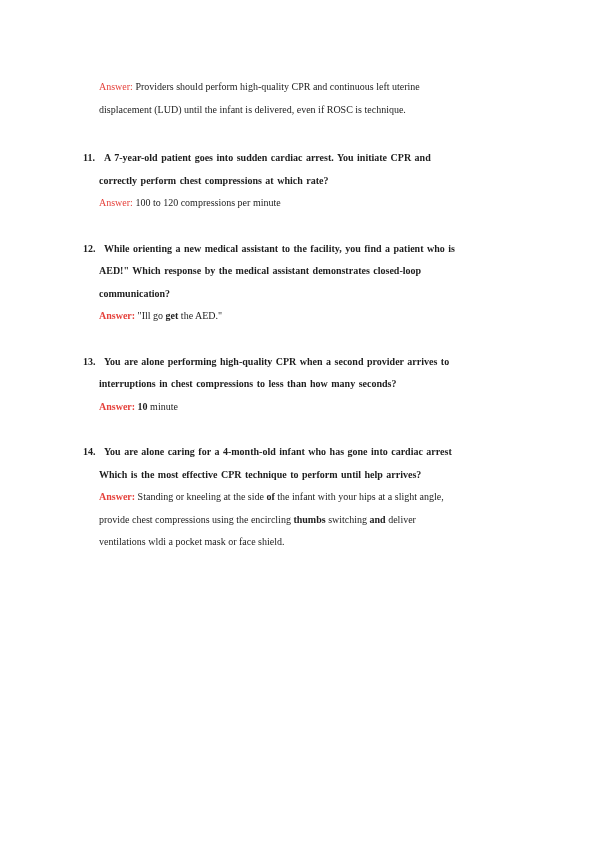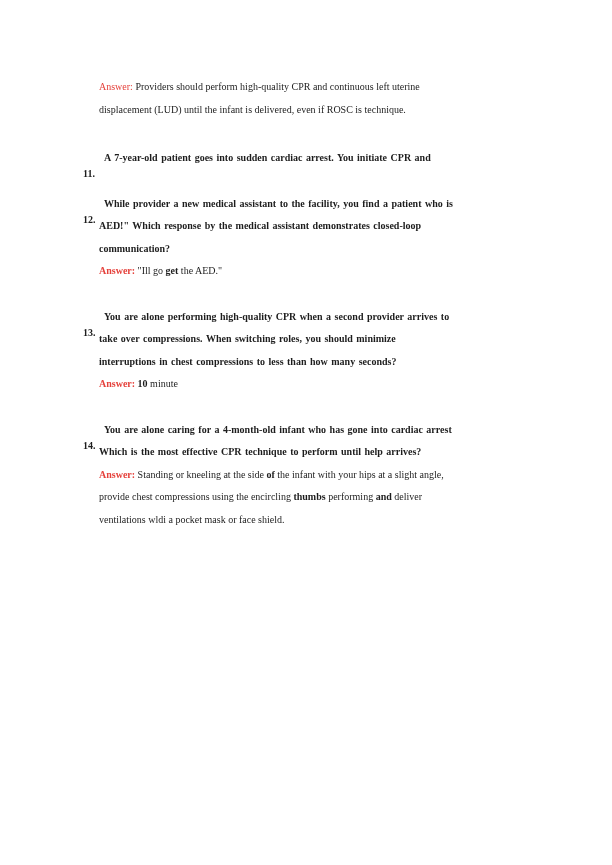--- a/index.html
+++ b/index.html
@@ -38,53 +38,54 @@
   .question-line {
     font-weight: bold;
     word-spacing: 1px;
   }
   .q-first {
     padding-left: 5px;
   }
   .num {
     position: absolute;
     left: -16px;
-    top: 16px;
+    top: 0;
     font-weight: bold;
     text-align: right;
   }
   .seg-bold {
     font-weight: bold;
   }
 </style>
 </head>
 <body>
 
 <div class="page">
   <div class="content">
       <div class="block first">
         <div class="line answer-line"><span style="color: rgb(229, 65, 59);">Answer:</span><span> Providers should perform high-quality CPR and continuous left uterine</span></div>
         <div class="line answer-line"><span>displacement (LUD) until the infant is delivered, even if ROSC is technique.</span></div>
       </div>
       <div class="block">
         <div class="line question-line q-first"><span class="num">11.</span><span>A 7-year-old patient goes into sudden cardiac arrest. You initiate CPR and</span></div>
+        <div class="line question-line"><span>correctly perform chest compressions at which rate?</span></div>
+        <div class="line answer-line"><span style="color: rgb(229, 65, 59);">Answer:</span><span> 100 to 120 compressions per minute</span></div>
       </div>
       <div class="block">
-        <div class="line question-line q-first"><span class="num">12.</span><span>While provider a new medical assistant to the facility, you find a patient who is</span></div>
+        <div class="line question-line q-first"><span class="num">12.</span><span>While orienting a new medical assistant to the facility, you find a patient who is</span></div>
         <div class="line question-line"><span>AED!" Which response by the medical assistant demonstrates closed-loop</span></div>
         <div class="line question-line"><span>communication?</span></div>
         <div class="line answer-line"><span class="seg-bold" style="color: rgb(229, 65, 59);">Answer:</span><span> "Ill go </span><span class="seg-bold">get</span><span> the AED."</span></div>
       </div>
       <div class="block">
         <div class="line question-line q-first"><span class="num">13.</span><span>You are alone performing high-quality CPR when a second provider arrives to</span></div>
-        <div class="line question-line"><span>take over compressions. When switching roles, you should minimize</span></div>
         <div class="line question-line"><span>interruptions in chest compressions to less than how many seconds?</span></div>
         <div class="line answer-line"><span class="seg-bold" style="color: rgb(229, 65, 59);">Answer:</span><span> </span><span class="seg-bold">10</span><span> minute</span></div>
       </div>
       <div class="block">
         <div class="line question-line q-first"><span class="num">14.</span><span>You are alone caring for a 4-month-old infant who has gone into cardiac arrest</span></div>
         <div class="line question-line"><span>Which is the most effective CPR technique to perform until help arrives?</span></div>
         <div class="line answer-line"><span class="seg-bold" style="color: rgb(229, 65, 59);">Answer:</span><span> Standing or kneeling at the side </span><span class="seg-bold">of</span><span> the infant with your hips at a slight angle,</span></div>
-        <div class="line answer-line"><span>provide chest compressions using the encircling </span><span class="seg-bold">thumbs</span><span> performing </span><span class="seg-bold">and</span><span> deliver</span></div>
+        <div class="line answer-line"><span>provide chest compressions using the encircling </span><span class="seg-bold">thumbs</span><span> switching </span><span class="seg-bold">and</span><span> deliver</span></div>
         <div class="line answer-line"><span>ventilations wldi a pocket mask or face shield.</span></div>
       </div>
     </div>
 </div>
 
 </body></html>

